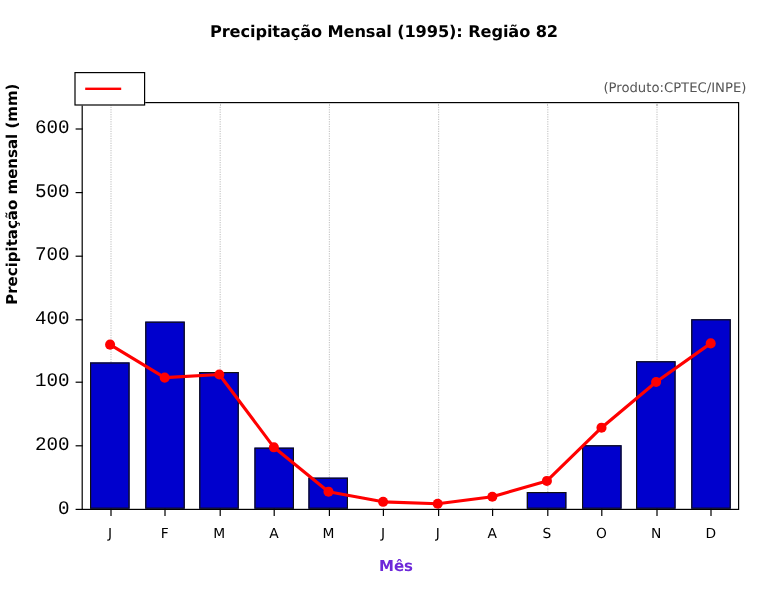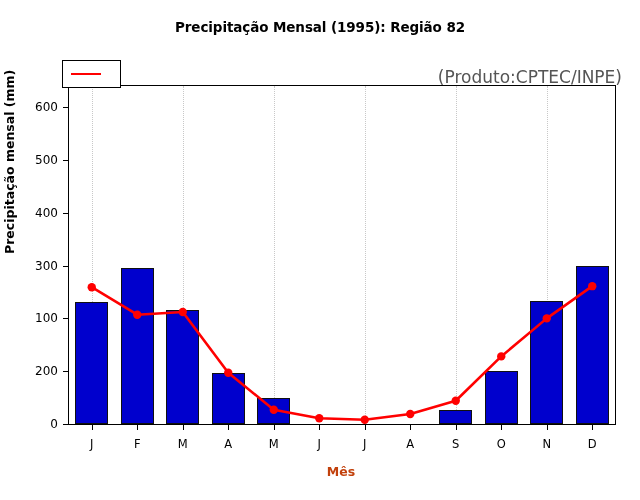--- a/index.html
+++ b/index.html
@@ -86,23 +86,24 @@
     left: -6px;
     width: 6px;
     height: 0;
     border-top: 1.2px solid #000000;
   }
   .ytick-label {
     position: absolute;
     right: 100%;
     margin-right: 11px;
     transform: translateY(-50%);
-    font-size: 12px;
-    color: #000000;
-    white-space: nowrap;
+    font-size: 16px;
+    color: #000000;
+    white-space: nowrap;
+    font-family: Liberation Mono, monospace;
   }
   .xtick {
     position: absolute;
     top: 100%;
     width: 0;
     height: 6px;
     border-left: 1.2px solid #000000;
   }
   .xtick-label {
     position: absolute;
@@ -121,27 +122,27 @@
     top: 254px;
     transform-origin: left top;
     transform: rotate(-90deg);
     font-size: 12.5px;
     font-weight: bold;
     color: #000000;
     white-space: nowrap;
   }
   #xlabel {
     position: absolute;
-    left: 68px;
+    left: 57px;
     width: 546px;
     top: 464px;
     text-align: center;
     font-size: 12.5px;
     font-weight: bold;
-    color: #c2410c;
+    color: #6d28d9;
   }
 
   
   #legend {
     position: absolute;
     left: 62px;
     top: 60px;
     height: 28px;
     display: flex;
     align-items: center;
@@ -161,21 +162,21 @@
     font-size: 11.5px;
     color: #000000;
     white-space: nowrap;
   }
 
   
   #producer {
     position: absolute;
     right: 18px;
     top: 67px;
-    font-size: 17px;
+    font-size: 11px;
     color: #555555;
     white-space: nowrap;
   }
 </style>
 </head>
 <body>
 
 <div id="figure">
 
   <div id="chart-title">Precipitação Mensal (1995): Região 82</div>
@@ -213,23 +214,23 @@
         <circle cx="477.75" cy="232.375" r="4.2" fill="#ff0000"></circle>
         <circle cx="523.25" cy="200.15937499999998" r="4.2" fill="#ff0000"></circle>
       </svg>
   <div class="ytick" style="top: 338px;"></div>
       <div class="ytick-label" style="top: 338px;">0</div>
       <div class="ytick" style="top: 285.188px;"></div>
       <div class="ytick-label" style="top: 285.188px;">200</div>
       <div class="ytick" style="top: 232.375px;"></div>
       <div class="ytick-label" style="top: 232.375px;">100</div>
       <div class="ytick" style="top: 179.562px;"></div>
-      <div class="ytick-label" style="top: 179.562px;">300</div>
+      <div class="ytick-label" style="top: 179.562px;">400</div>
       <div class="ytick" style="top: 126.75px;"></div>
-      <div class="ytick-label" style="top: 126.75px;">400</div>
+      <div class="ytick-label" style="top: 126.75px;">700</div>
       <div class="ytick" style="top: 73.9375px;"></div>
       <div class="ytick-label" style="top: 73.9375px;">500</div>
       <div class="ytick" style="top: 21.125px;"></div>
       <div class="ytick-label" style="top: 21.125px;">600</div>
       <div class="xtick" style="left: 22.75px;"></div>
       <div class="xtick-label" style="left: 22.75px;">J</div>
       <div class="xtick" style="left: 68.25px;"></div>
       <div class="xtick-label" style="left: 68.25px;">F</div>
       <div class="xtick" style="left: 113.75px;"></div>
       <div class="xtick-label" style="left: 113.75px;">M</div>

